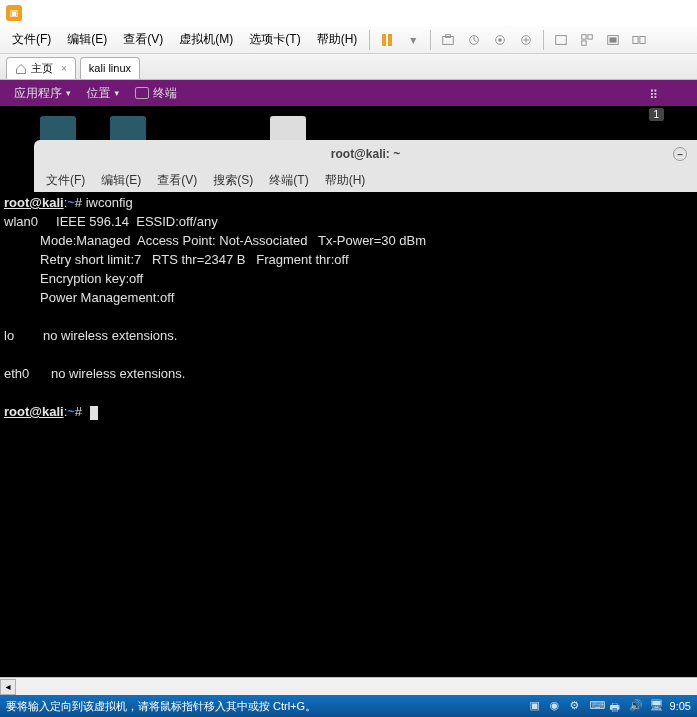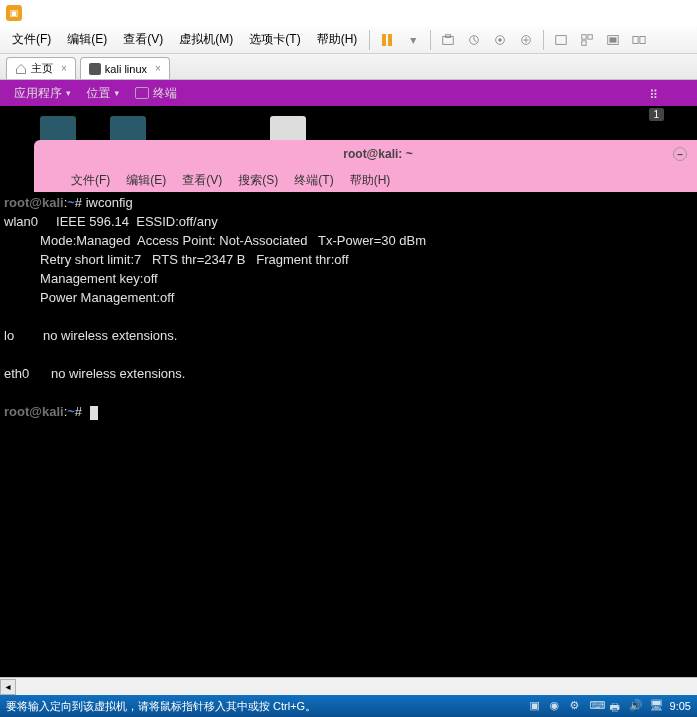--- a/index.html
+++ b/index.html
@@ -14,50 +14,50 @@
 .menubar .menuitem { padding:4px 8px; cursor:default; }
 .menubar .sep { width:1px; height:20px; background:#c0c0c0; margin:0 4px; }
 .menubar .tbbtn { width:20px; height:20px; margin:0 3px; display:flex; align-items:center; justify-content:center; color:#888; }
 .menubar .tbbtn svg { width:14px; height:14px; }
 .pause-icon { display:flex; gap:2px; }
 .pause-icon span { width:4px; height:12px; background:#f0a020; }
 
 
 .tabbar { height:26px; background:linear-gradient(#f5f5f5,#e8e8e8); border-bottom:1px solid #c0c0c0; display:flex; align-items:flex-end; padding:0 6px; gap:4px; }
 .tab { height:22px; background:#fff; border:1px solid #b0b0b0; border-bottom:none; border-radius:4px 4px 0 0; display:flex; align-items:center; padding:0 8px; font-size:11px; gap:4px; }
-.tab.active { background:#fff; }
+.tab.active { background:#fff;flex-direction:column; }
 .tab .home-icon { width:12px; height:12px; }
 .tab .kali-icon { width:12px; height:12px; background:#555; border-radius:2px; }
 .tab .close-x { font-size:10px; color:#888; margin-left:4px; }
 
 
 .vmarea { position:relative; height:calc(100% - 26px - 28px - 26px - 18px - 22px); background:#000; overflow:hidden; }
 
 
-.kali-panel { height:26px; background:#a21caf; color:#ddd; display:flex; align-items:center; font-size:12px; padding:8px 6px; }
+.kali-panel { height:26px; background:#701a75; color:#ddd; display:flex; align-items:center; font-size:12px; padding:8px 6px; }
 .kali-panel .pitem { padding:0 8px; display:flex; align-items:center; gap:4px; }
 .kali-panel .arrow { font-size:9px; }
 .kali-panel .right { margin-left:auto; display:flex; align-items:center; gap:6px;flex-direction:column; }
 .kali-panel .termicon { width:14px; height:12px; border:1px solid #aaa; border-radius:2px; display:inline-block; }
 .kali-panel .badge { background:#444; color:#fff; font-size:10px; padding:1px 5px; border-radius:2px; }
 
 
 .desktop { position:absolute; top:26px; left:0; right:0; bottom:0; }
 .dicon { position:absolute; text-align:center; color:#ccc; font-size:10px; }
 .dicon .folder { width:36px; height:28px; background:#2a5a6a; border-radius:3px; margin:0 auto 4px; }
 
 
 .termwin { position:absolute; top:24px; left:0; right:0; bottom:0; background:#000; }
 .termwin pre { font-family:"Courier New",monospace; font-size:13px; line-height:18px; color:#e0e0e0; padding:2px 4px; white-space:pre; }
-.red { color:#737373; font-weight:bold; }
+.red { color:#e5e5e5; font-weight:bold;text-decoration:underline; }
 .blue { color:#5080e0; font-weight:bold; }
 .cursor { display:inline-block; width:8px; height:14px; background:#e0e0e0; vertical-align:text-bottom; }
 
 
-.floatwin { position:absolute; top:60px; left:34px; right:0; background:#f9a8d4; border-top-left-radius:6px;padding-left:25px; }
+.floatwin { position:absolute; top:60px; left:34px; right:0; background:#e5e5e5; border-top-left-radius:6px; }
 .floatwin .fw-title { height:28px; display:flex; align-items:center; justify-content:center; font-size:12px; color:#444; font-weight:bold; position:relative; }
 .floatwin .fw-title .minbtn { position:absolute; right:10px; width:14px; height:14px; border:1px solid #999; border-radius:50%; display:flex; align-items:center; justify-content:center; font-size:10px; }
 .floatwin .fw-menu { height:24px; display:flex; align-items:center; padding:0 4px; font-size:12px; color:#333; }
 .floatwin .fw-menu span { padding:0 8px; }
 
 
 .hscroll { height:18px; background:#f0f0f0; border-top:1px solid #c0c0c0; display:flex; align-items:center; }
 .hscroll .sbtn { width:16px; height:16px; border:1px solid #b0b0b0; background:#e8e8e8; font-size:10px; display:flex; align-items:center; justify-content:center; }
 .statusbar { height:22px; background:linear-gradient(#1070c0,#0a5090); color:#fff; display:flex; align-items:center; font-size:11px; padding:8px 6px; }
 .statusbar .right { margin-left:auto; display:flex; align-items:center; gap:6px; }
@@ -198,21 +198,21 @@
       <span>终端(T)</span>
       <span>帮助(H)</span>
     </div>
   </div>
 
   <div class="termwin" style="top:112px">
 <pre><span class="red">root@kali</span><span>:</span><span class="blue">~</span><span>#</span><span> iwconfig</span>
 <span>wlan0     IEEE 596.14  ESSID:off/any  </span>
 <span>          Mode:Managed  Access Point: Not-Associated   Tx-Power=30 dBm   </span>
 <span>          Retry short limit:7   RTS thr=2347 B   Fragment thr:off</span>
-<span>          Management key:off</span>
+<span>          Encryption key:off</span>
 <span>          Power Management:off</span>
 <span>          </span>
 <span>lo        no wireless extensions.</span>
 <span></span>
 <span>eth0      no wireless extensions.</span>
 <span></span>
 <span class="red">root@kali</span><span>:</span><span class="blue">~</span><span>#</span> <span class="cursor"></span></pre>
   </div>
 </div>
 

